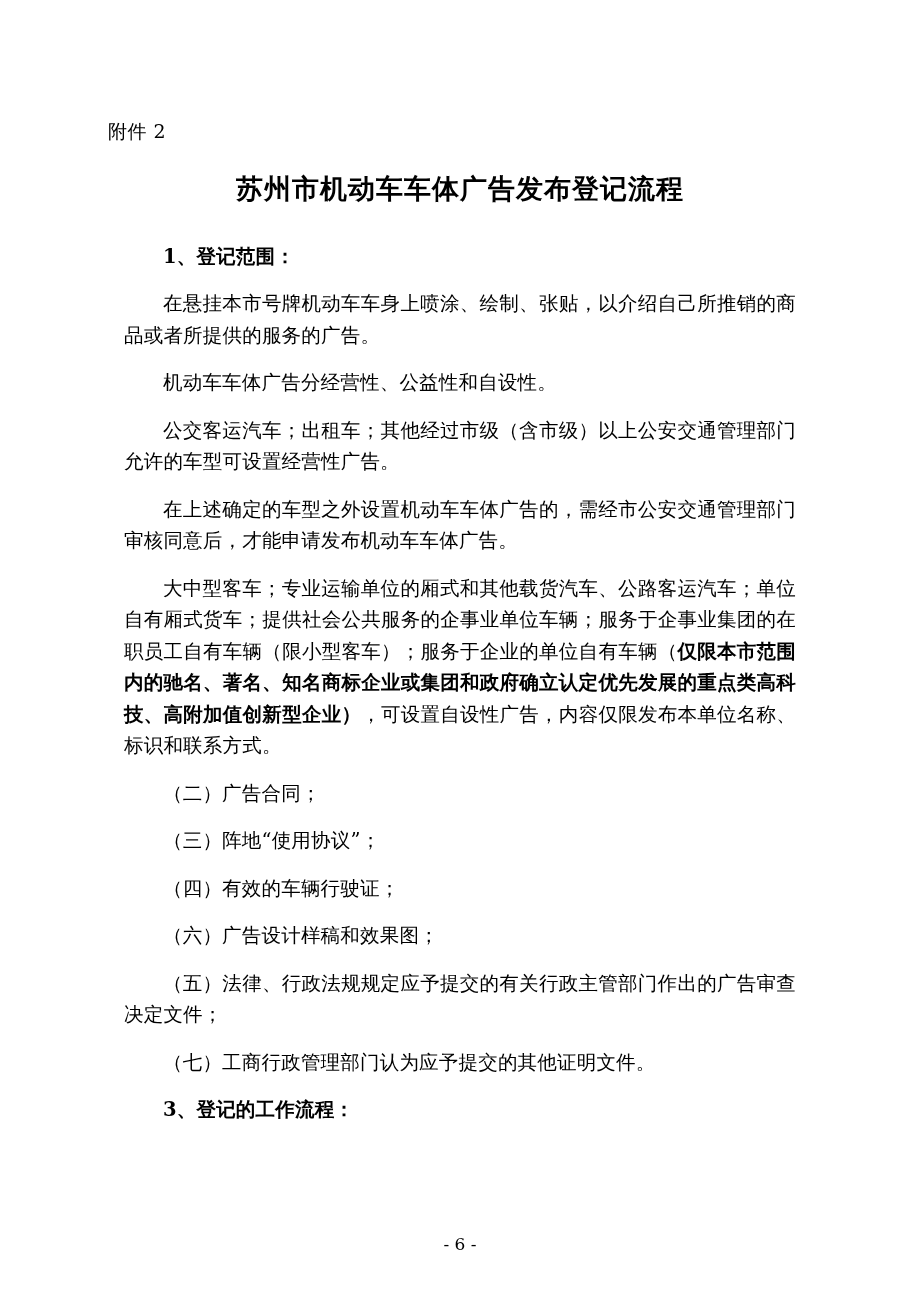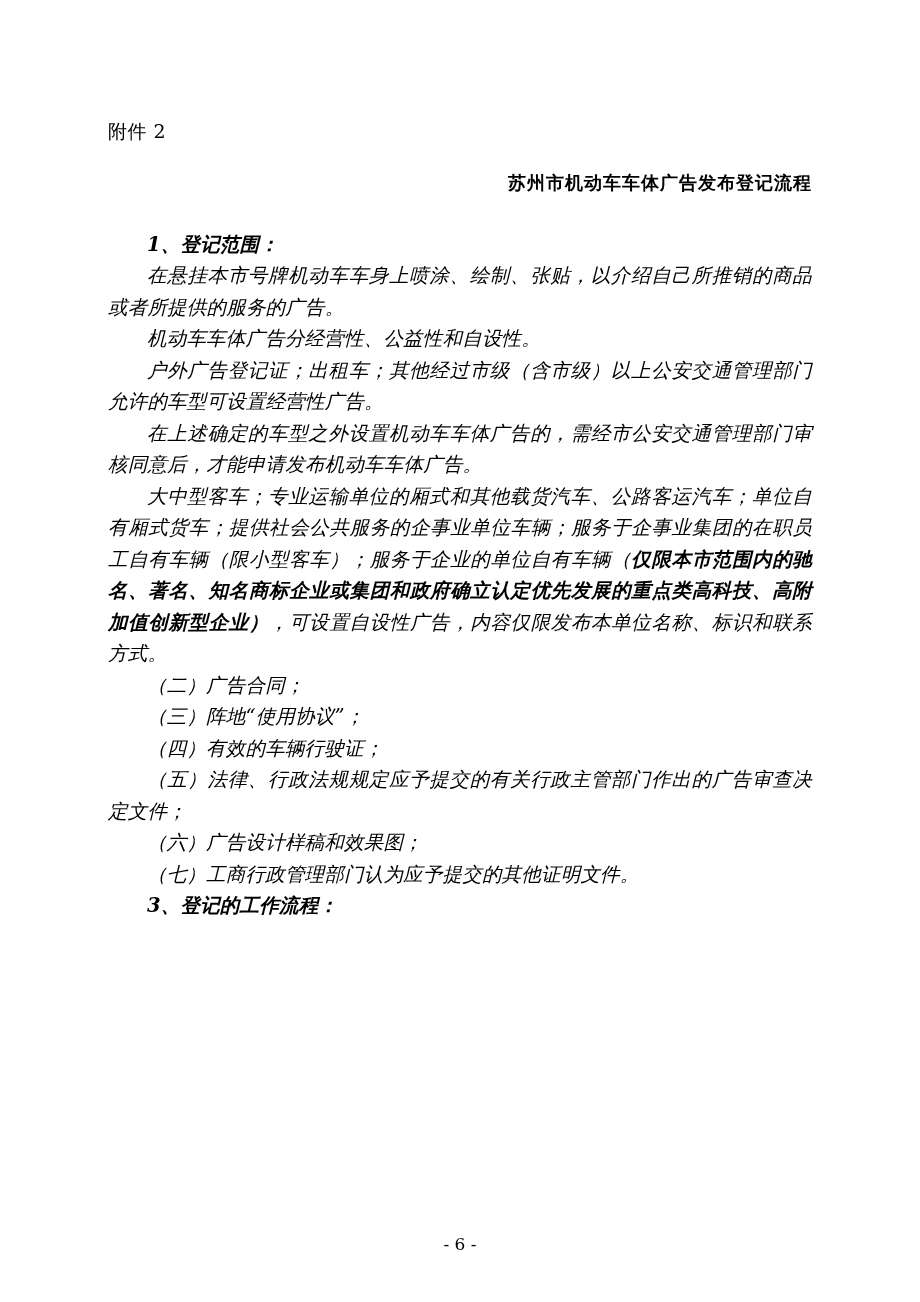--- a/index.html
+++ b/index.html
@@ -23,35 +23,34 @@
     position: relative;
   }
   .attachment-label {
     font-size: 19px;
     line-height: 1.4;
     font-family: "DejaVu Serif", "Liberation Serif", serif;
     margin: 0 0 26px 0;
     letter-spacing: 0.5px;
   }
   .doc-title {
-    text-align: right;
-    font-size: 18px;
+    text-align: center;
+    font-size: 27px;
     font-weight: bold;
     letter-spacing: 1px;
     margin: 0 0 34px 0;
     font-family: "DejaVu Serif", "Liberation Serif", serif;
   }
   .body-text p {
-    margin: 0;
+    margin: 16px;
     font-size: 19.5px;
     line-height: 31.5px;
     text-align: justify;
     text-justify: inter-ideograph;
     letter-spacing: 0.2px;
-    font-style: italic;
   }
   .indent {
     text-indent: 39px;
   }
   .heading-item {
     font-weight: bold;
     text-indent: 39px;
   }
   .bold-inline {
     font-weight: bold;
@@ -76,37 +75,37 @@
   <div class="doc-title">苏州市机动车车体广告发布登记流程</div>
 
   <div class="body-text">
 
     <p class="heading-item">1、登记范围：</p>
 
     <p class="indent">在悬挂本市号牌机动车车身上喷涂、绘制、张贴，以介绍自己所推销的商品或者所提供的服务的广告。</p>
 
     <p class="indent">机动车车体广告分经营性、公益性和自设性。</p>
 
-    <p class="indent">户外广告登记证；出租车；其他经过市级（含市级）以上公安交通管理部门允许的车型可设置经营性广告。</p>
+    <p class="indent">公交客运汽车；出租车；其他经过市级（含市级）以上公安交通管理部门允许的车型可设置经营性广告。</p>
 
     <p class="indent">在上述确定的车型之外设置机动车车体广告的，需经市公安交通管理部门审核同意后，才能申请发布机动车车体广告。</p>
 
     <p class="indent"><span>大中型客车；专业运输单位的厢式和其他载货汽车、公路客运汽车；单位自有厢式货车；提供社会公共服务的企事业单位车辆；服务于企事业集团的在职员工自有车辆（限小型客车）；服务于企业的单位自有车辆（</span><span class="bold-inline">仅限本市范围内的驰名、著名、知名商标企业或集团和政府确立认定优先发展的重点类高科技、高附加值创新型企业）</span><span>，可设置自设性广告，内容仅限发布本单位名称、标识和联系方式。</span></p>
 
 
 
     <p class="indent">（二）广告合同；</p>
 
     <p class="indent">（三）阵地“使用协议”；</p>
 
     <p class="indent">（四）有效的车辆行驶证；</p>
 
+    <p class="indent">（六）广告设计样稿和效果图；</p>
+
     <p class="indent">（五）法律、行政法规规定应予提交的有关行政主管部门作出的广告审查决定文件；</p>
-
-    <p class="indent">（六）广告设计样稿和效果图；</p>
 
     <p class="indent">（七）工商行政管理部门认为应予提交的其他证明文件。</p>
 
     <p class="heading-item">3、登记的工作流程：</p>
 
 
   </div>
 
   <div class="page-number">- 6 -</div>
 

